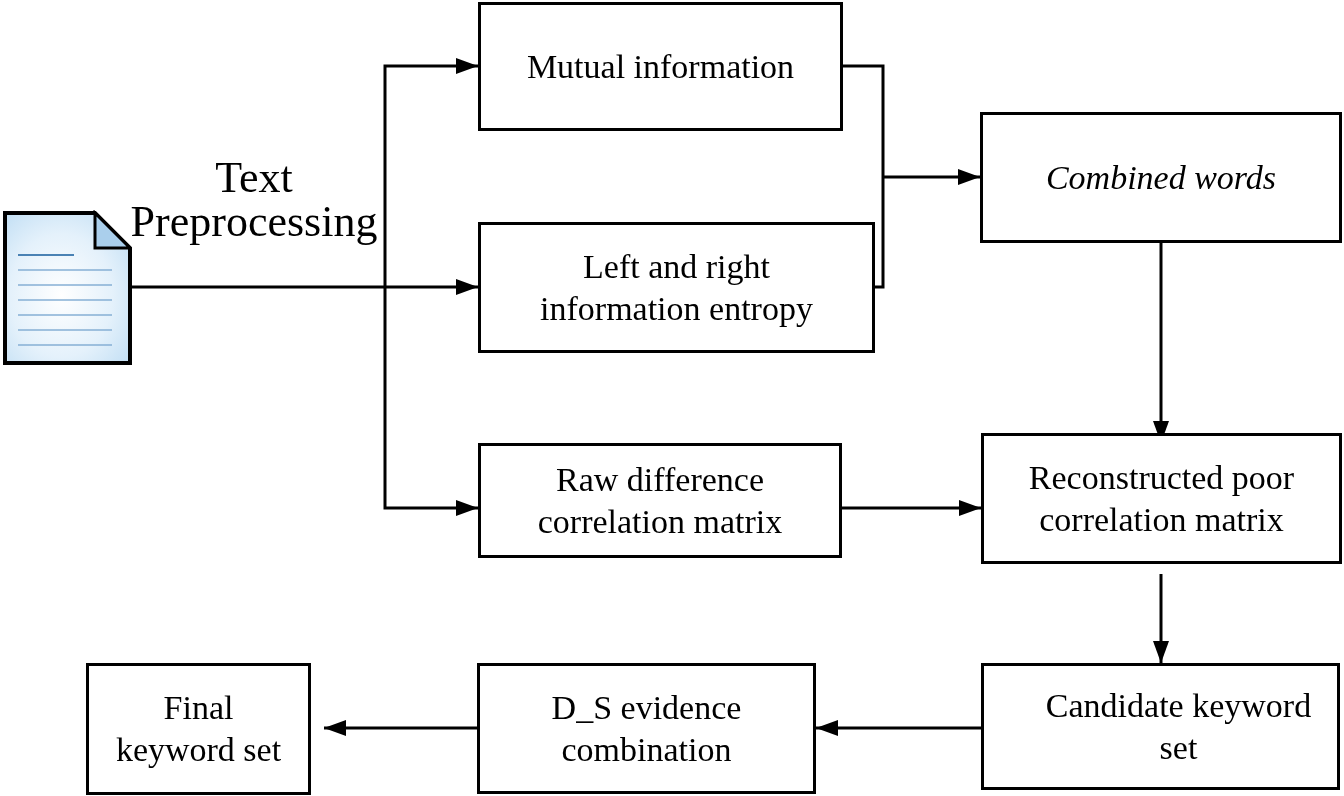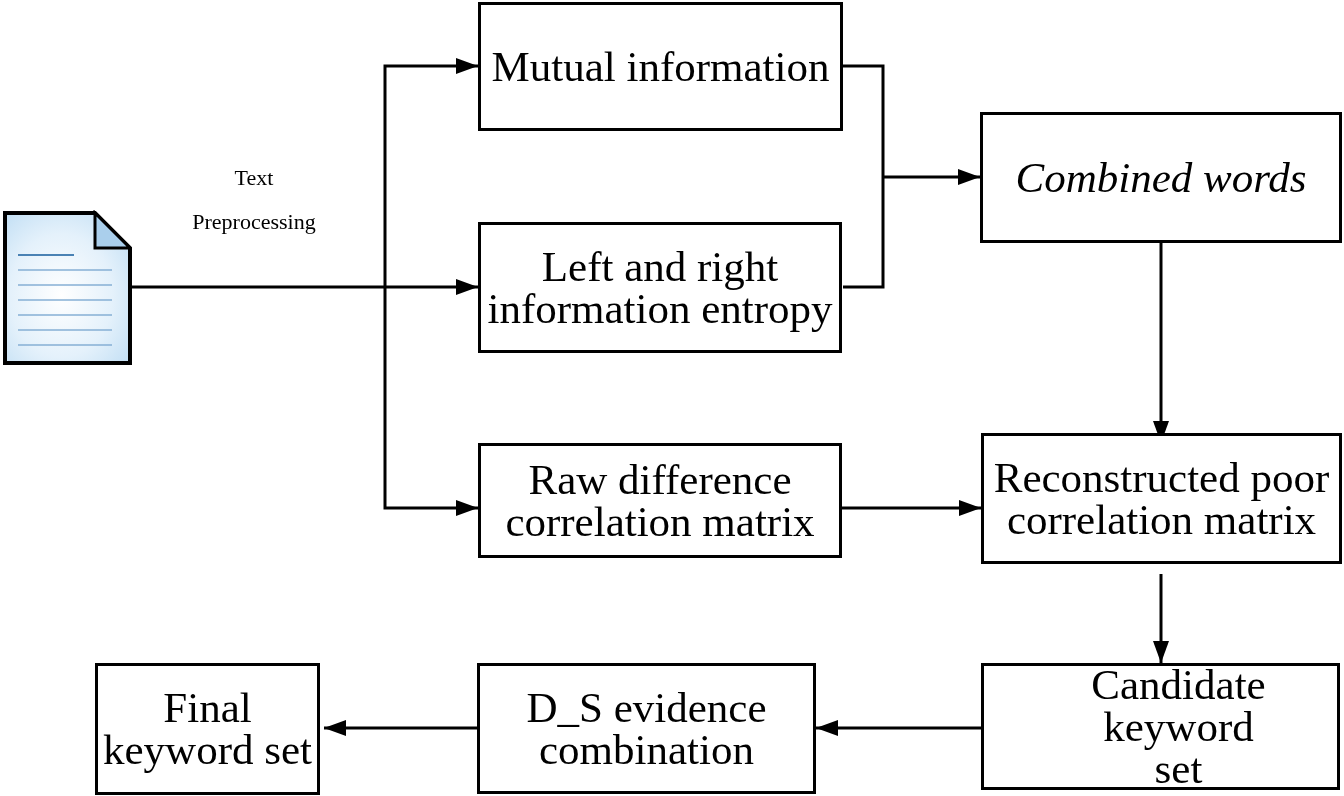--- a/index.html
+++ b/index.html
@@ -25,39 +25,39 @@
   }
   .node {
     position: absolute;
     box-sizing: border-box;
     background: #ffffff;
     border: 3.5px solid #000000;
     display: flex;
     align-items: center;
     justify-content: center;
     text-align: center;
-    font-size: 43px;
+    font-size: 34px;
     line-height: 42px;
     white-space: pre-line;
   }
   #n-mutual        { left: 478px; top: 2px;   width: 365px; height: 129px; }
-  #n-entropy       { left: 478px; top: 222px; width: 364px; height: 131px; }
+  #n-entropy       { left: 478px; top: 222px; width: 397px; height: 131px; }
   #n-combined      { left: 980px; top: 112px; width: 362px; height: 131px; font-style: italic; }
   #n-rawdiff       { left: 478px; top: 443px; width: 364px; height: 115px; }
   #n-reconstructed { left: 981px; top: 433px; width: 361px; height: 131px; }
   #n-candidate     { left: 981px; top: 663px; width: 359px; height: 127px; padding-left: 36px; }
   #n-ds            { left: 477px; top: 663px; width: 339px; height: 131px; }
-  #n-final         { left: 95px;  top: 663px; width: 225px; height: 132px; }
+  #n-final         { left: 86px;  top: 663px; width: 225px; height: 132px; }
   #edge-label {
     position: absolute;
     left: 118px;
     top: 156px;
     width: 272px;
     text-align: center;
-    font-size: 22px;
+    font-size: 44px;
     line-height: 44px;
     white-space: pre-line;
   }
   #doc-icon {
     position: absolute;
     left: 2px;
     top: 210px;
     width: 130px;
     height: 156px;
   }

